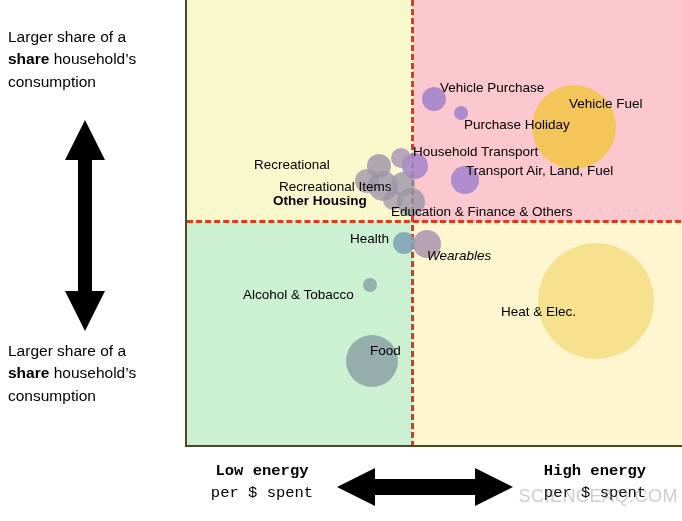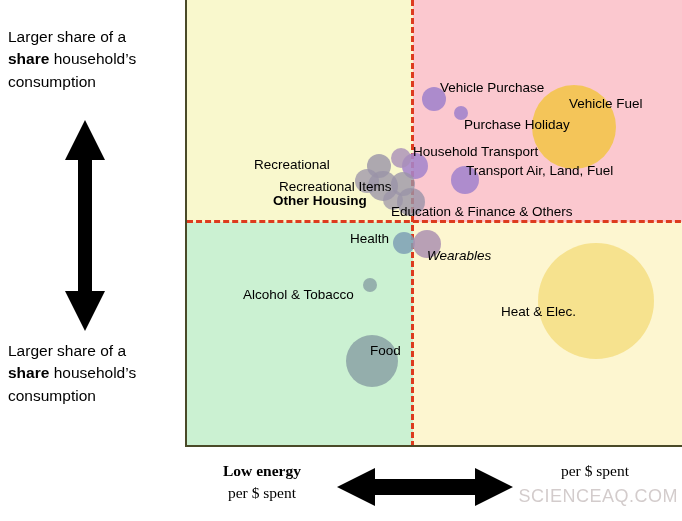--- a/index.html
+++ b/index.html
@@ -118,21 +118,21 @@
     width: 512px;
     height: 69px;
   }
   .bottom-text {
     position: absolute;
     top: 8px;
     font-size: 15.5px;
     line-height: 1.45;
     color: #000000;
     text-align: center;
-    font-family: Liberation Serif, serif;
+    font-family: Liberation Mono, monospace;
   }
   #low-energy-label { left: 22px; width: 140px; }
   #high-energy-label { left: 350px; width: 150px; }
   .bottom-text b { font-weight: bold; display: block; }
   .bottom-text span { display: block; }
 
   #horizontal-arrow {
     position: absolute;
     left: 165px;
     top: 14px;
@@ -228,18 +228,19 @@
   <div class="bottom-text" id="low-energy-label">
     <b>Low energy</b>
     <span>per $ spent</span>
   </div>
 
   <svg id="horizontal-arrow" viewBox="0 0 180 42">
     <polygon points="2,21 40,2 40,13 140,13 140,2 178,21 140,40 140,29 40,29 40,40" fill="#000000"></polygon>
   </svg>
 
   <div class="bottom-text" id="high-energy-label">
+    <b>High energy</b>
     <span>per $ spent</span>
   </div>
 
 </div>
 
 <div id="watermark">SCIENCEAQ.COM</div>
 
 </body></html>

